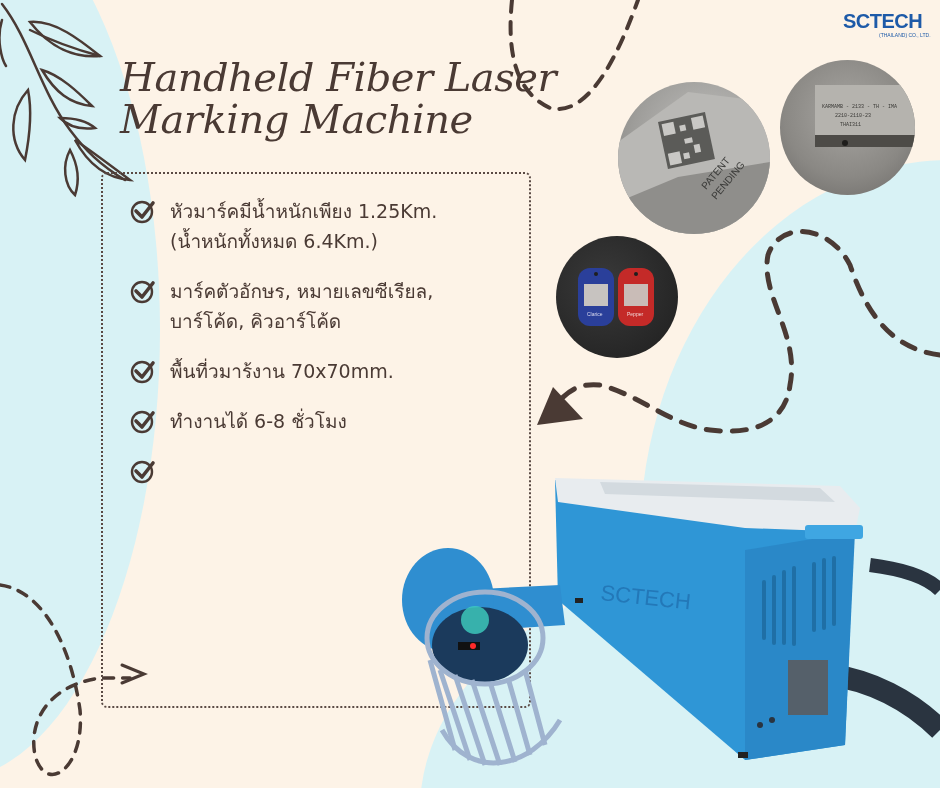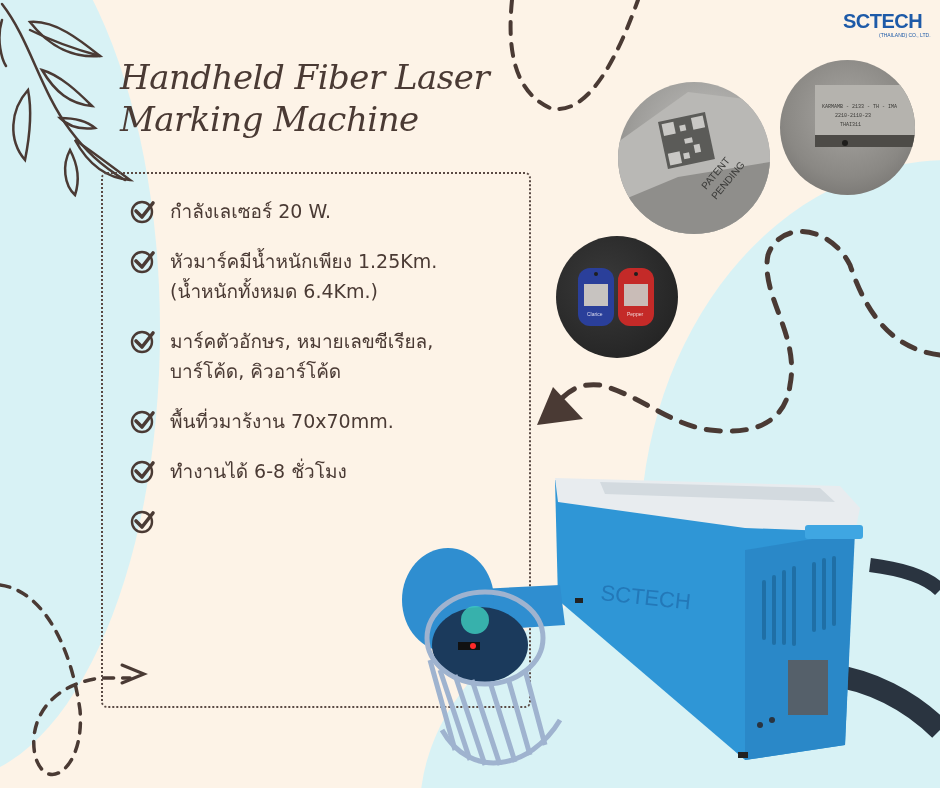--- a/index.html
+++ b/index.html
@@ -1,21 +1,21 @@
 <!DOCTYPE html>
 <html><head>
 <meta charset="utf-8">
 <style>
   html,body{margin:0;padding:0;}
   body{width:940px;height:788px;overflow:hidden;background:#fdf3e7;position:relative;font-family:"DejaVu Sans",sans-serif;color:#4a3a34;}
   .bg-blob{position:absolute;background:#d8f2f5;}
   .blob-left{left:-260px;top:-120px;width:420px;height:900px;border-radius:50%;}
   .blob-right{left:640px;top:160px;width:620px;height:760px;border-radius:50%;}
   .blob-bottom{left:420px;top:560px;width:700px;height:500px;border-radius:50%;}
-  .title{position:absolute;left:120px;top:56px;font-family:"DejaVu Serif",serif;font-style:italic;font-size:34px;line-height:42px;color:#4a3a34;font-weight:normal;letter-spacing:-0.5px;}
+  .title{position:absolute;left:120px;top:56px;font-family:"DejaVu Serif",serif;font-style:italic;font-size:40px;line-height:42px;color:#4a3a34;font-weight:normal;letter-spacing:-0.5px;}
   .title div{white-space:nowrap;}
   .logo{position:absolute;left:843px;top:10px;width:90px;height:30px;}
   .logo-main{font-family:"Liberation Sans",sans-serif;font-size:20px;font-weight:bold;color:#1d5aa8;letter-spacing:-0.5px;white-space:nowrap;}
   .logo-sub{font-family:"Liberation Sans",sans-serif;font-size:5px;color:#1d5aa8;position:absolute;left:36px;top:22px;white-space:nowrap;}
   .feature-box{position:absolute;left:101px;top:172px;width:430px;height:536px;border:2px dotted #5a4a44;border-radius:6px;box-sizing:border-box;}
   .features{position:absolute;left:130px;top:196px;width:400px;}
   .feature{display:flex;align-items:flex-start;margin-bottom:20px;}
   .check{width:26px;height:26px;flex:0 0 26px;margin-right:14px;margin-top:2px;}
   .feature-text{font-family:"DejaVu Sans",sans-serif;font-size:19px;line-height:30px;color:#4a3a34;}
   .feature-text div{white-space:nowrap;}
@@ -75,29 +75,20 @@
 </div>
 
 <div class="feature-box"></div>
 <div class="features">
   <div class="feature">
     <svg class="check" viewBox="0 0 26 26">
         <circle cx="12" cy="14" r="10" fill="none" stroke="#4a3a34" stroke-width="2.4"></circle>
         <path d="M6 13 L12 19 L23 5" fill="none" stroke="#4a3a34" stroke-width="3.6" stroke-linecap="round" stroke-linejoin="round"></path>
       </svg>
     <div class="feature-text">
-        <div>กำลังเลเซอร์ 20 W.</div>
-      </div>
-  </div>
-  <div class="feature">
-    <svg class="check" viewBox="0 0 26 26">
-        <circle cx="12" cy="14" r="10" fill="none" stroke="#4a3a34" stroke-width="2.4"></circle>
-        <path d="M6 13 L12 19 L23 5" fill="none" stroke="#4a3a34" stroke-width="3.6" stroke-linecap="round" stroke-linejoin="round"></path>
-      </svg>
-    <div class="feature-text">
         <div>หัวมาร์คมีน้ำหนักเพียง 1.25Km.</div>
         <div>(น้ำหนักทั้งหมด 6.4Km.)</div>
       </div>
   </div>
   <div class="feature">
     <svg class="check" viewBox="0 0 26 26">
         <circle cx="12" cy="14" r="10" fill="none" stroke="#4a3a34" stroke-width="2.4"></circle>
         <path d="M6 13 L12 19 L23 5" fill="none" stroke="#4a3a34" stroke-width="3.6" stroke-linecap="round" stroke-linejoin="round"></path>
       </svg>
     <div class="feature-text">

